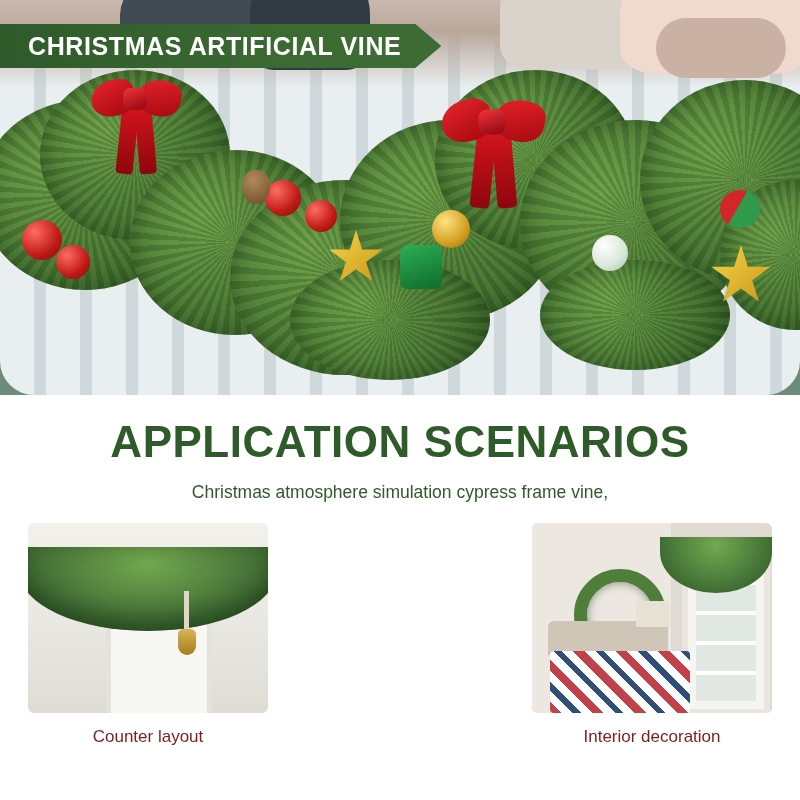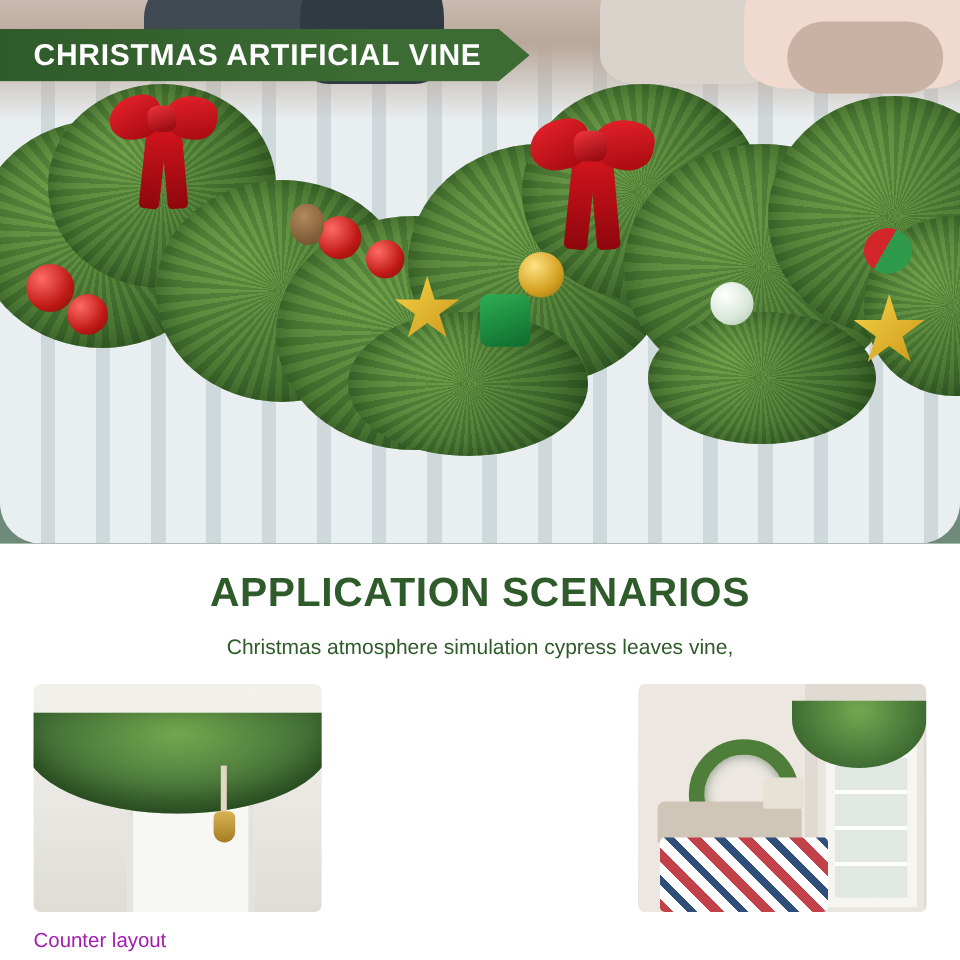--- a/index.html
+++ b/index.html
@@ -12,21 +12,21 @@
     height: 800px;
     font-family: "Liberation Sans", sans-serif;
     overflow: hidden;
     position: relative;
   }
 
   
   .hero {
     position: relative;
     width: 800px;
-    height: 453px;
+    height: 395px;
     overflow: hidden;
     background: #6d8a7a;
   }
   .hero-photo {
     position: absolute;
     inset: 0;
     border-radius: 0 0 34px 34px;
     overflow: hidden;
     background:
       
@@ -129,21 +129,21 @@
     font-size: 25px;
     font-weight: bold;
     letter-spacing: .6px;
     white-space: nowrap;
   }
 
   
   .section-title {
     text-align: center;
     color: #2f5a2a;
-    font-size: 34px;
+    font-size: 44px;
     font-weight: bold;
     letter-spacing: .5px;
     margin-top: 22px;
   }
   .section-sub {
     text-align: center;
     color: #2f5a2a;
     font-size: 17.5px;
     line-height: 1.5;
     margin-top: 12px;
@@ -159,23 +159,23 @@
   }
   .card { width: 240px; }
   .thumb {
     width: 240px;
     height: 190px;
     border-radius: 6px;
     overflow: hidden;
     position: relative;
   }
   .caption {
-    text-align: left;
+    text-align: center;
     font-size: 17px;
-    color: #a21caf;
+    color: #7f1d1d;
     margin-top: 14px;
     white-space: nowrap;
   }
 
   
   .t1 {
     background:
       linear-gradient(180deg,#f2f1ec 0%, #e7e6e0 60%, #dedcd5 100%);
   }
   .t1 .door {
@@ -337,21 +337,21 @@
     </div>
   </div>
 
   <div class="ribbon">
     <span class="ribbon-text">CHRISTMAS ARTIFICIAL VINE</span>
   </div>
 </div>
 
 <div class="section-title">APPLICATION SCENARIOS</div>
 <div class="section-sub">
-  <span>Christmas atmosphere simulation cypress leaves vine,</span><br>
+  <span>Christmas atmosphere simulation cypress frame vine,</span><br>
 </div>
 
 <div class="cards">
 
   <div class="card">
     <div class="thumb t1">
       <div class="door"></div>
       <div class="swag"></div>
       <div class="ribbonline"></div>
       <div class="bell"></div>
@@ -363,15 +363,16 @@
   <div class="card">
     <div class="thumb t3">
       <div class="wall"></div>
       <div class="frenchdoor"></div>
       <div class="swag3"></div>
       <div class="wreath"></div>
       <div class="headboard"></div>
       <div class="bed"></div>
       <div class="lamp3"></div>
     </div>
+    <div class="caption">Interior decoration</div>
   </div>
 
 </div>
 
 </body></html>

